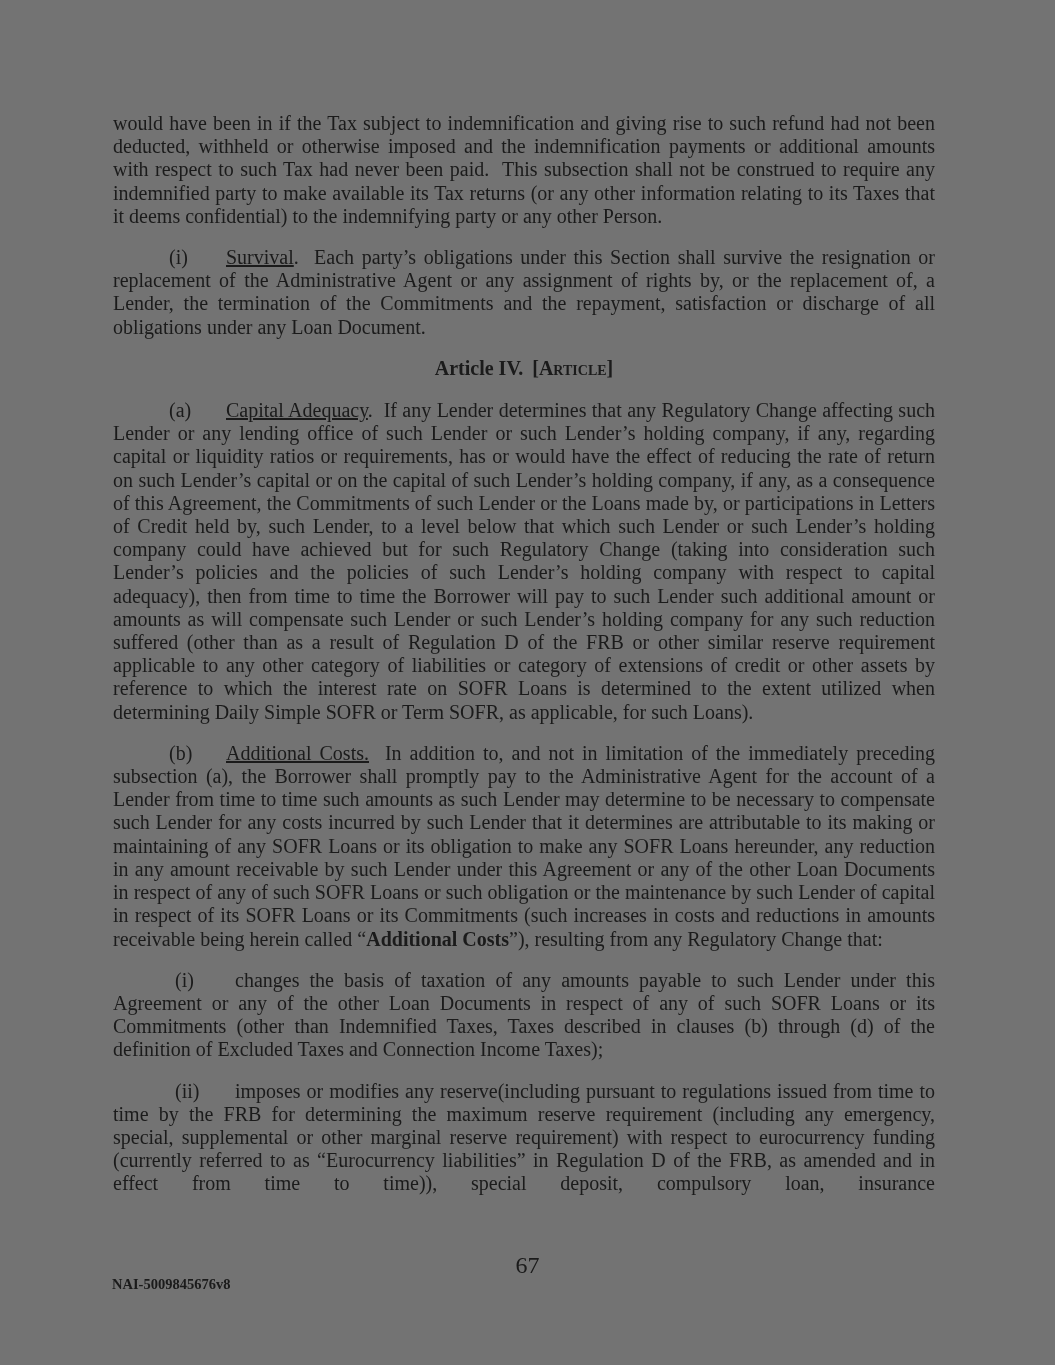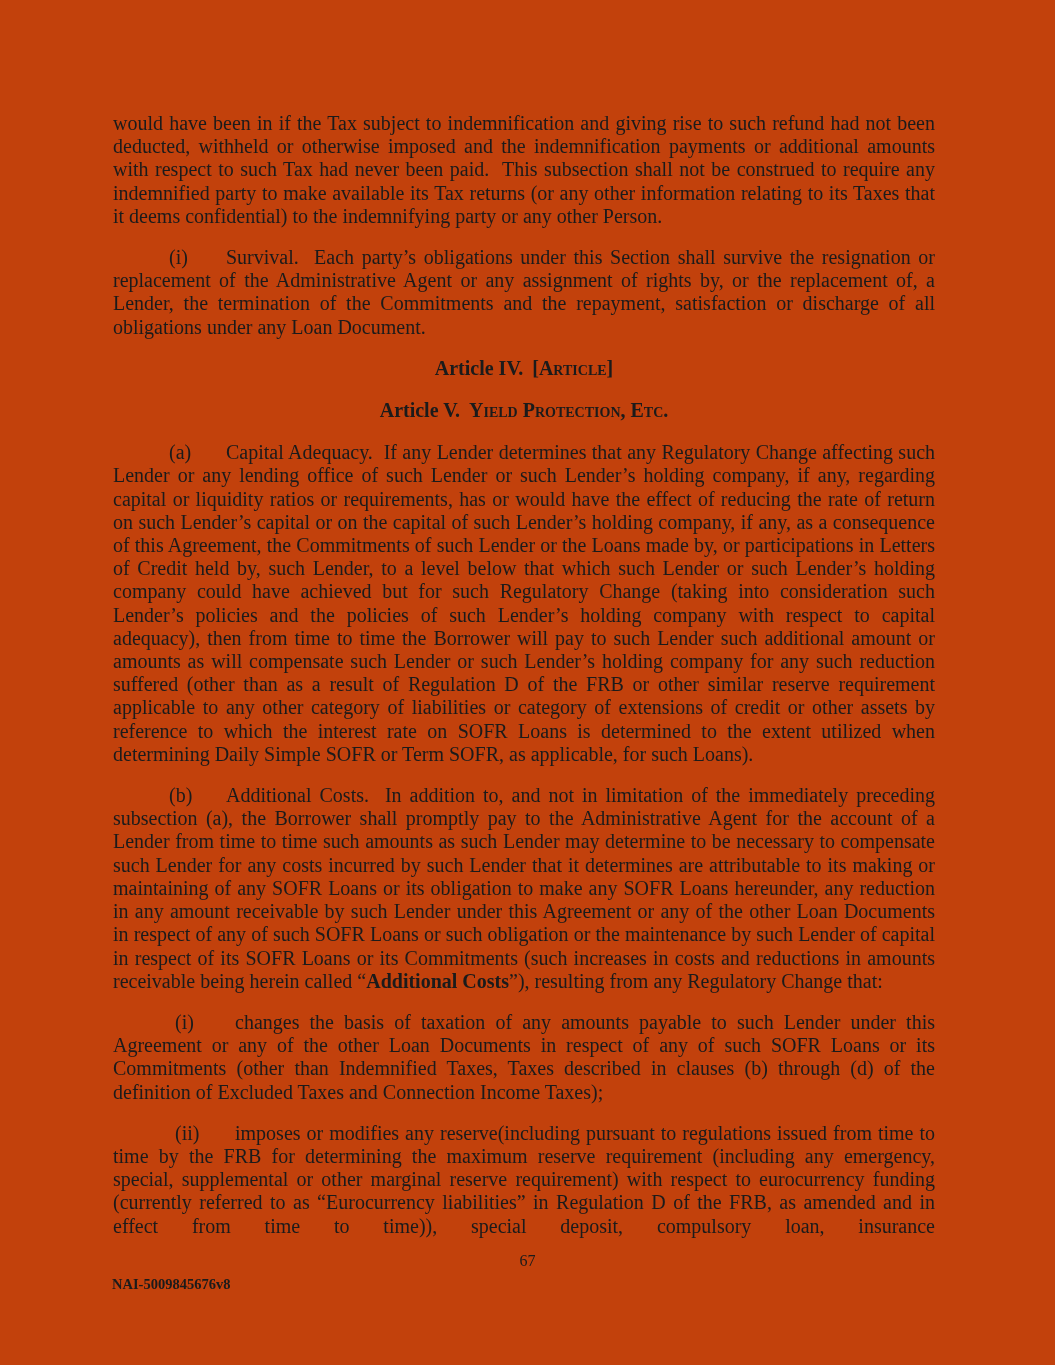--- a/index.html
+++ b/index.html
@@ -1,20 +1,20 @@
 <!DOCTYPE html>
 <html><head>
 <meta charset="utf-8">
 <style>
   html, body { margin: 0; padding: 0; background: #ffffff; }
   .page {
     position: relative;
     width: 1055px;
     height: 1365px;
-    background: #c2410c;
+    background: #737373;
     font-family: "Liberation Serif", "DejaVu Serif", serif;
     color: #1b1b1b;
     overflow: hidden;
   }
   .content {
     position: absolute;
     top: 112px;
     left: 113px;
     width: 822px;
   }
@@ -37,30 +37,30 @@
     font-weight: bold;
     white-space: normal;
     margin-bottom: 19px;
   }
   .secnum { display: inline-block; width: 132px; }
   .ind    { display: inline-block; width: 56px; }
   .marker { display: inline-block; width: 57px; }
   .clause { margin-left: 66px; }
   .ind2    { display: inline-block; width: 62px; }
   .marker2 { display: inline-block; width: 60px; }
-  .u { }
+  .u { text-decoration: underline; }
   .b { font-weight: bold; }
   .justify-last { text-align-last: justify; font-family: Liberation Serif, serif; }
   .page-number {
     position: absolute;
     top: 1252px;
     left: 0;
     width: 100%;
     text-align: center;
-    font-size: 16px;
+    font-size: 24px;
   }
   .doc-id {
     position: absolute;
     top: 1276px;
     left: 112px;
     font-size: 14.5px;
     font-weight: bold;
   }
 </style>
 </head>
@@ -68,21 +68,20 @@
 
 <div class="page">
   <div class="content">
 
     <p><span>would have been in if the Tax subject to indemnification and giving rise to such refund had not been deducted, withheld or otherwise imposed and the indemnification payments or additional amounts with respect to such Tax had never been paid.  This subsection shall not be construed to require any indemnified party to make available its Tax returns (or any other information relating to its Taxes that it deems confidential) to the indemnifying party or any other Person.</span></p>
 
     <p><span class="ind"></span><span class="marker">(i)</span><span class="u">Survival</span><span>.  Each party’s obligations under this Section shall survive the resignation or replacement of the Administrative Agent or any assignment of rights by, or the replacement of, a Lender, the termination of the Commitments and the repayment, satisfaction or discharge of all obligations under any Loan Document.</span></p>
 
     <p class="heading"><span>Article IV.</span><span class="sc">[Article]</span></p>
 
-    <p class="heading"><span>Article V.</span><span class="sc">Yield Protection, Etc.</span></p>
 
 
     <p><span class="ind"></span><span class="marker">(a)</span><span class="u">Capital Adequacy</span><span>.  If any Lender determines that any Regulatory Change affecting such Lender or any lending office of such Lender or such Lender’s holding company, if any, regarding capital or liquidity ratios or requirements, has or would have the effect of reducing the rate of return on such Lender’s capital or on the capital of such Lender’s holding company, if any, as a consequence of this Agreement, the Commitments of such Lender or the Loans made by, or participations in Letters of Credit held by, such Lender, to a level below that which such Lender or such Lender’s holding company could have achieved but for such Regulatory Change (taking into consideration such Lender’s policies and the policies of such Lender’s holding company with respect to capital adequacy), then from time to time the Borrower will pay to such Lender such additional amount or amounts as will compensate such Lender or such Lender’s holding company for any such reduction suffered (other than as a result of Regulation D of the FRB or other similar reserve requirement applicable to any other category of liabilities or category of extensions of credit or other assets by reference to which the interest rate on SOFR Loans is determined to the extent utilized when determining Daily Simple SOFR or Term SOFR, as applicable, for such Loans).</span></p>
 
     <p><span class="ind"></span><span class="marker">(b)</span><span class="u">Additional Costs.</span><span>  In addition to, and not in limitation of the immediately preceding subsection (a), the Borrower shall promptly pay to the Administrative Agent for the account of a Lender from time to time such amounts as such Lender may determine to be necessary to compensate such Lender for any costs incurred by such Lender that it determines are attributable to its making or maintaining of any SOFR Loans or its obligation to make any SOFR Loans hereunder, any reduction in any amount receivable by such Lender under this Agreement or any of the other Loan Documents in respect of any of such SOFR Loans or such obligation or the maintenance by such Lender of capital in respect of its SOFR Loans or its Commitments (such increases in costs and reductions in amounts receivable being herein called “</span><span class="b">Additional Costs</span><span>”), resulting from any Regulatory Change that:</span></p>
 
     <p class="clause"><span class="ind2"></span><span class="marker2">(i)</span><span>changes the basis of taxation of any amounts payable to such Lender under this Agreement or any of the other Loan Documents in respect of any of such SOFR Loans or its Commitments (other than Indemnified Taxes, Taxes described in clauses (b) through (d) of the definition of Excluded Taxes and Connection Income Taxes);</span></p>
 
     <p class="clause justify-last"><span class="ind2"></span><span class="marker2">(ii)</span><span>imposes or modifies any reserve(including pursuant to regulations issued from time to time by the FRB for determining the maximum reserve requirement (including any emergency, special, supplemental or other marginal reserve requirement) with respect to eurocurrency funding (currently referred to as “Eurocurrency liabilities” in Regulation D of the FRB, as amended and in effect from time to time)), special deposit, compulsory loan, insurance</span></p>
 

